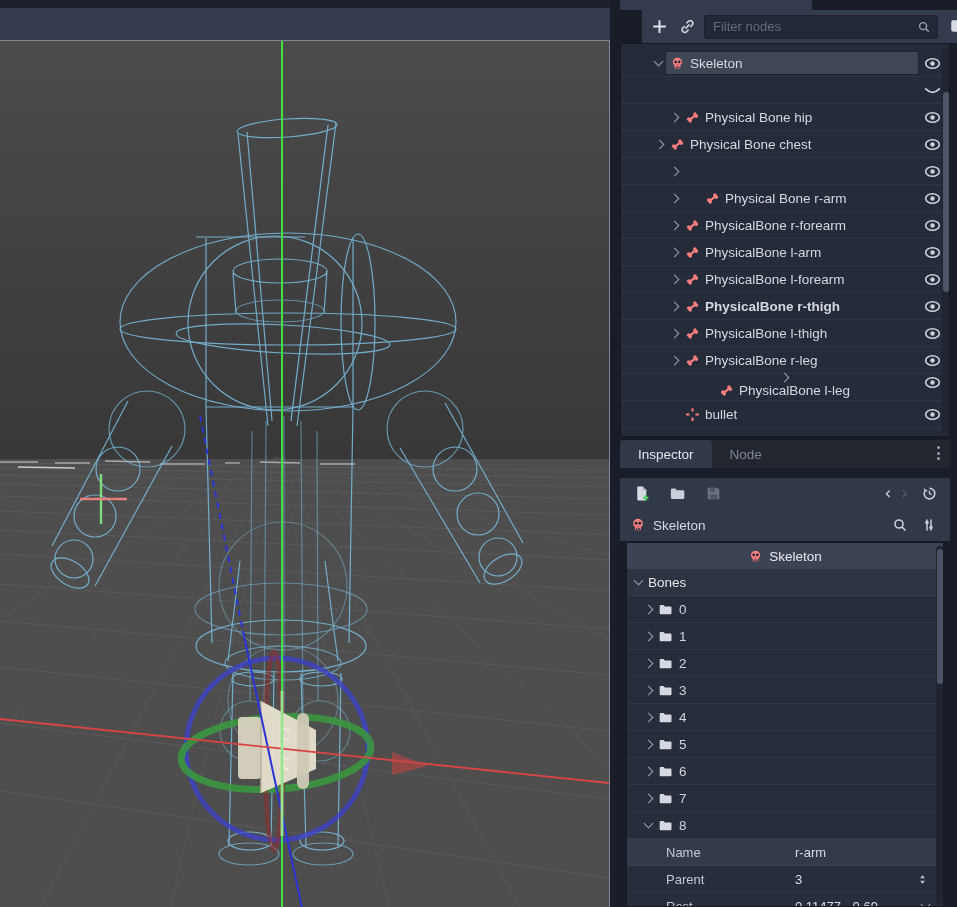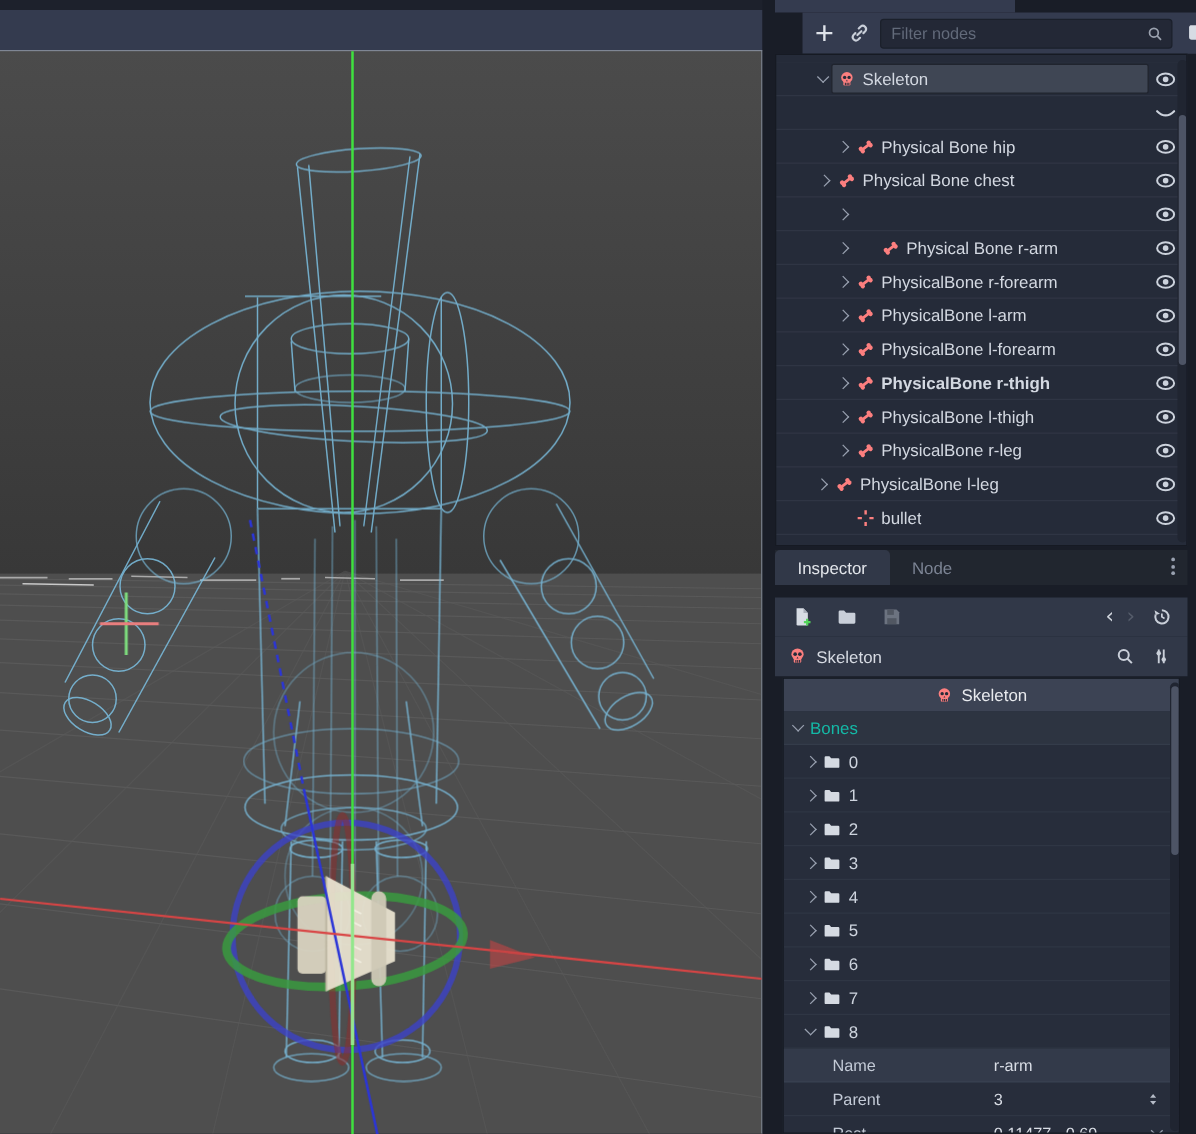--- a/index.html
+++ b/index.html
@@ -60,21 +60,21 @@
   .insp-nodebar{position:absolute;left:620px;top:509px;width:330px;height:32px;background:#313848;
                 display:flex;align-items:center;gap:7px;padding:0 10px;box-sizing:border-box;}
   .insp-nodebar svg{width:16px;height:16px}
   .insp-nodebar .nname{font-size:13.5px;color:#d6dae2;flex:1;}
   .insp-body{position:absolute;left:626px;top:542px;width:318px;height:365px;background:#272d3b;
              border:1px solid #161a23;box-sizing:border-box;overflow:hidden;}
   .ihead{height:26px;background:#3c4354;display:flex;align-items:center;justify-content:center;gap:6px;
          color:#e8eaee;font-size:13.5px;}
   .ihead svg{width:15px;height:15px}
   .isection{height:26px;background:#2d3441;display:flex;align-items:center;gap:6px;padding-left:8px;
-            color:#14b8a6;font-size:13.5px;border-bottom:1px solid rgba(110,120,140,.12);}
+            color:#e5e5e5;font-size:13.5px;border-bottom:1px solid rgba(110,120,140,.12);}
   .brow{height:26px;display:flex;align-items:center;gap:6px;padding-left:18px;
         border-bottom:1px solid rgba(110,120,140,.12);color:#ced4de;font-size:13.5px;}
   .brow svg{width:15px;height:15px}
   .prow{height:26px;display:flex;align-items:center;border-bottom:1px solid rgba(110,120,140,.12);
         font-size:13px;}
   .prow.hilite{background:#333a4a;}
   .prow .plabel{width:168px;padding-left:39px;box-sizing:border-box;color:#c3cad6;
                 overflow:hidden;white-space:nowrap;}
   .prow .pvalue{flex:1;display:flex;align-items:center;color:#d9dde5;padding-right:14px;gap:4px;}
   .prow .pvalue .vtext{flex:1;overflow:hidden;white-space:nowrap;}
@@ -552,21 +552,21 @@
             </span>
             <span class="tlabel">PhysicalBone r-leg</span>
           </span>
           <span class="eye">
             <svg viewBox="0 0 16 16" fill="none">
               <ellipse cx="8" cy="8" rx="6.4" ry="4.4" stroke="#ccd2dc" stroke-width="1.5"></ellipse>
               <circle cx="8" cy="8" r="2.1" fill="#ccd2dc"></circle>
             </svg>
           </span>
         </div>
-        <div class="trow" style="padding-left: 29px;">
+        <div class="trow" style="padding-left: 29px; flex-direction: column;">
           <span class="chevslot">
             <span class="chev right"></span>
           </span>
           <span class="rowcontent">
             <span class="ticon">
               <svg viewBox="0 0 16 16">
                 <g fill="#fc7f7f" transform="rotate(-38 8 8)">
                   <circle cx="3.8" cy="6.8" r="1.9"></circle>
                   <circle cx="3.8" cy="9.4" r="1.9"></circle>
                   <rect x="3.6" y="6.9" width="8.6" height="2.4" rx="1.2"></rect>

